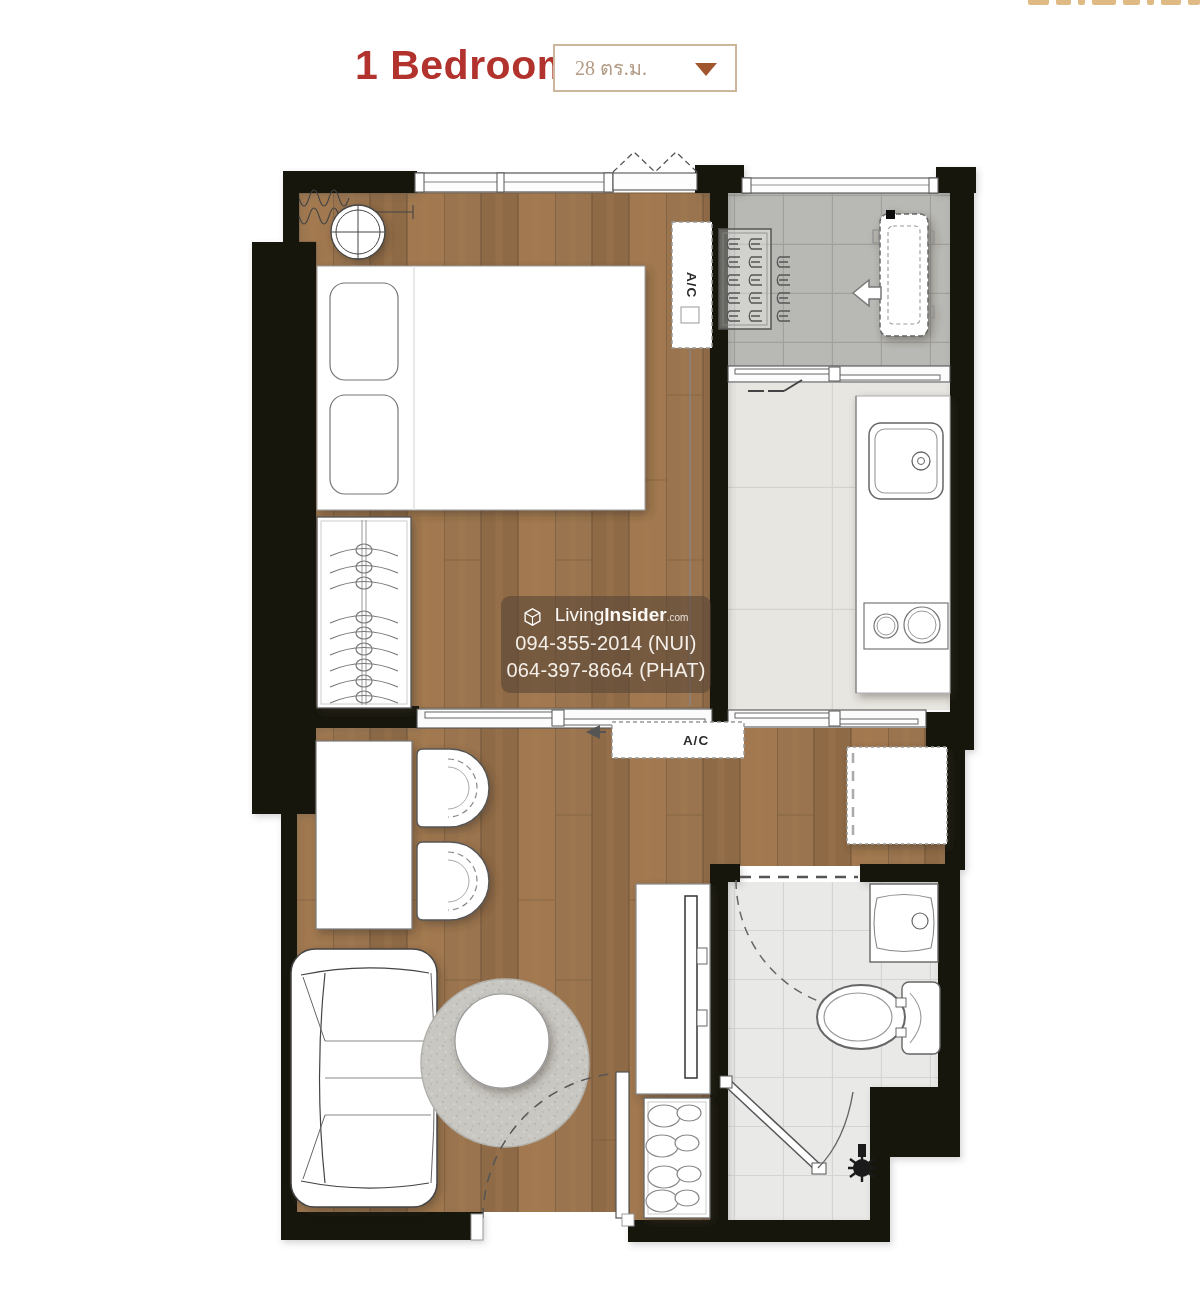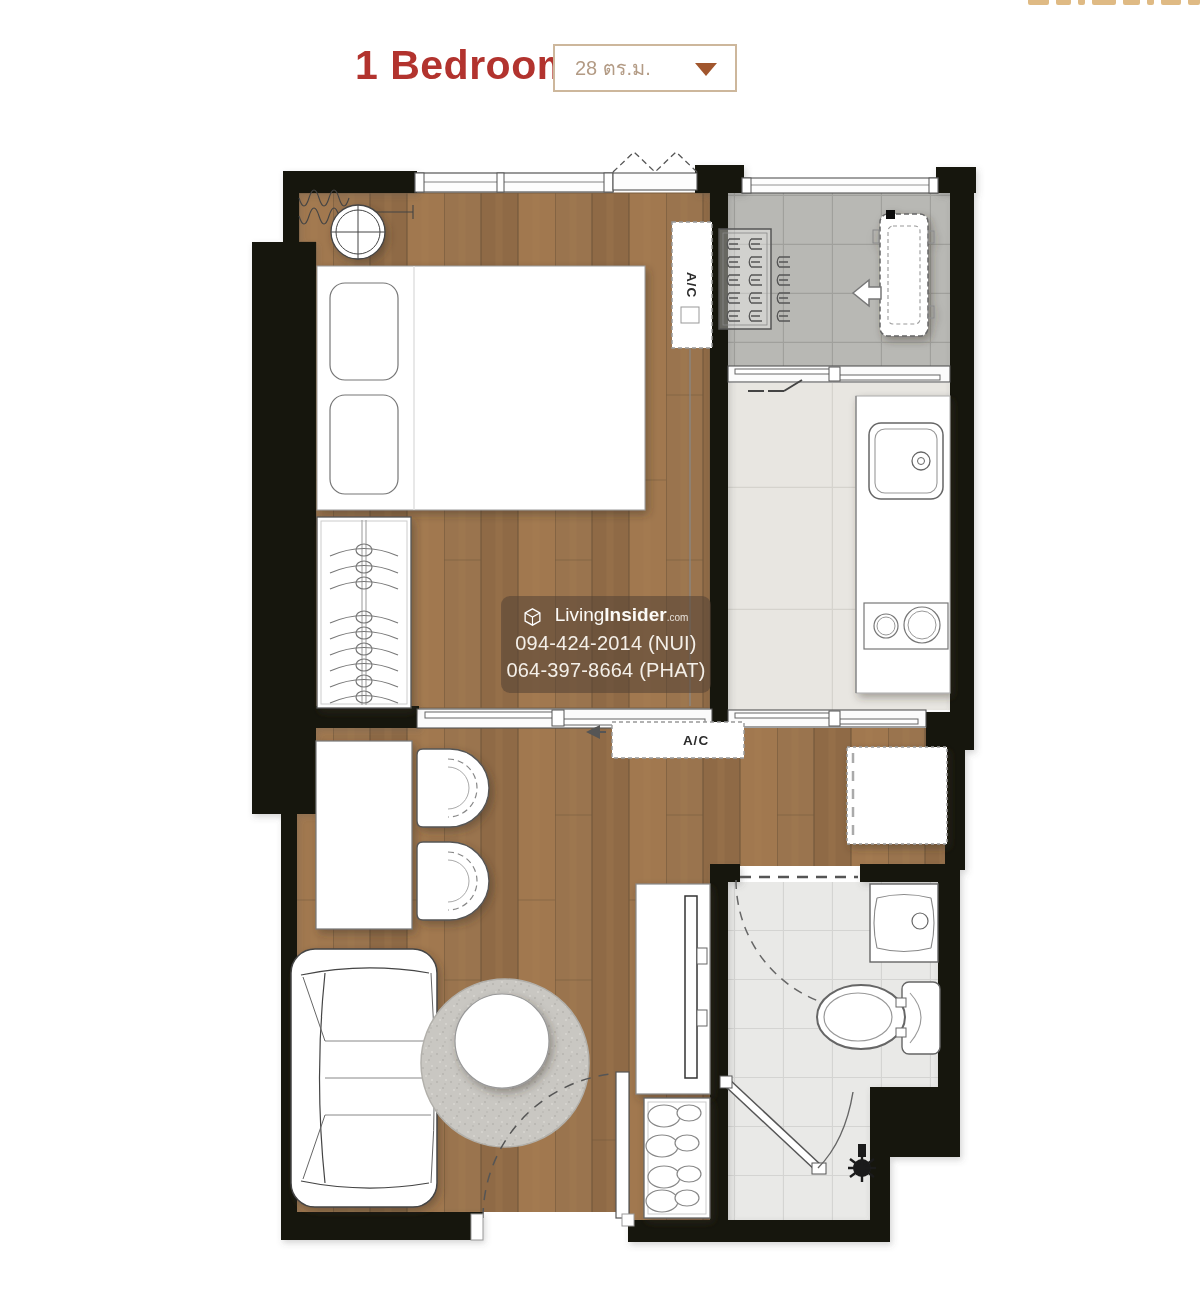--- a/index.html
+++ b/index.html
@@ -4,21 +4,21 @@
 <style>
   html,body{margin:0;padding:0;background:#fff;}
   #stage{position:relative;width:1200px;height:1295px;background:#fff;overflow:hidden;
          font-family:"Liberation Sans",sans-serif;}
   
   .title{position:absolute;left:355px;top:42px;font-size:41px;font-weight:600;
          color:#b2332e;letter-spacing:.5px;}
   .dropdown{position:absolute;left:553px;top:44px;width:184px;height:48px;background:#fff;
             border:2px solid #cdb79c;box-sizing:border-box;cursor:pointer;}
   .dropdown .val{position:absolute;left:20px;top:0;line-height:45px;font-size:20px;
-                 color:#b39b85;font-family:Liberation Sans, sans-serif;}
+                 color:#b39b85;font-family:Liberation Serif, serif;}
   .dd-arrow{position:absolute;right:18px;top:17px;width:0;height:0;
             border-left:11px solid transparent;border-right:11px solid transparent;
             border-top:13px solid #a1562d;}
   
   .clip-txt{position:absolute;left:1028px;top:-3px;width:172px;display:flex;gap:7px;}
   .clip-txt i{display:block;height:8px;background:#d9ae6e;border-radius:2px;opacity:.85;}
   
   #plan{position:absolute;left:0;top:0;}
   
   .wm{position:absolute;left:501px;top:596px;width:210px;padding:7px 0 9px 0;
@@ -347,17 +347,17 @@
   </svg>
 
   <div class="wm">
     <div class="brand">
       <svg width="17" height="18" viewBox="0 0 20 22">
         <path d="M10,1 L19,6 V16 L10,21 L1,16 V6 Z" fill="none" stroke="#fff" stroke-width="1.6"></path>
         <path d="M1,6 L10,11 L19,6 M10,11 V21" fill="none" stroke="#fff" stroke-width="1.4"></path>
       </svg>
       <span><span>Living</span><b>Insider</b><span class="tld">.com</span></span>
     </div>
-    <div class="ph">094-424-2014 (NUI)</div>
+    <div class="ph">094-355-2014 (NUI)</div>
     <div class="ph">064-397-8664 (PHAT)</div>
   </div>
 
 </div>
 
 </body></html>

